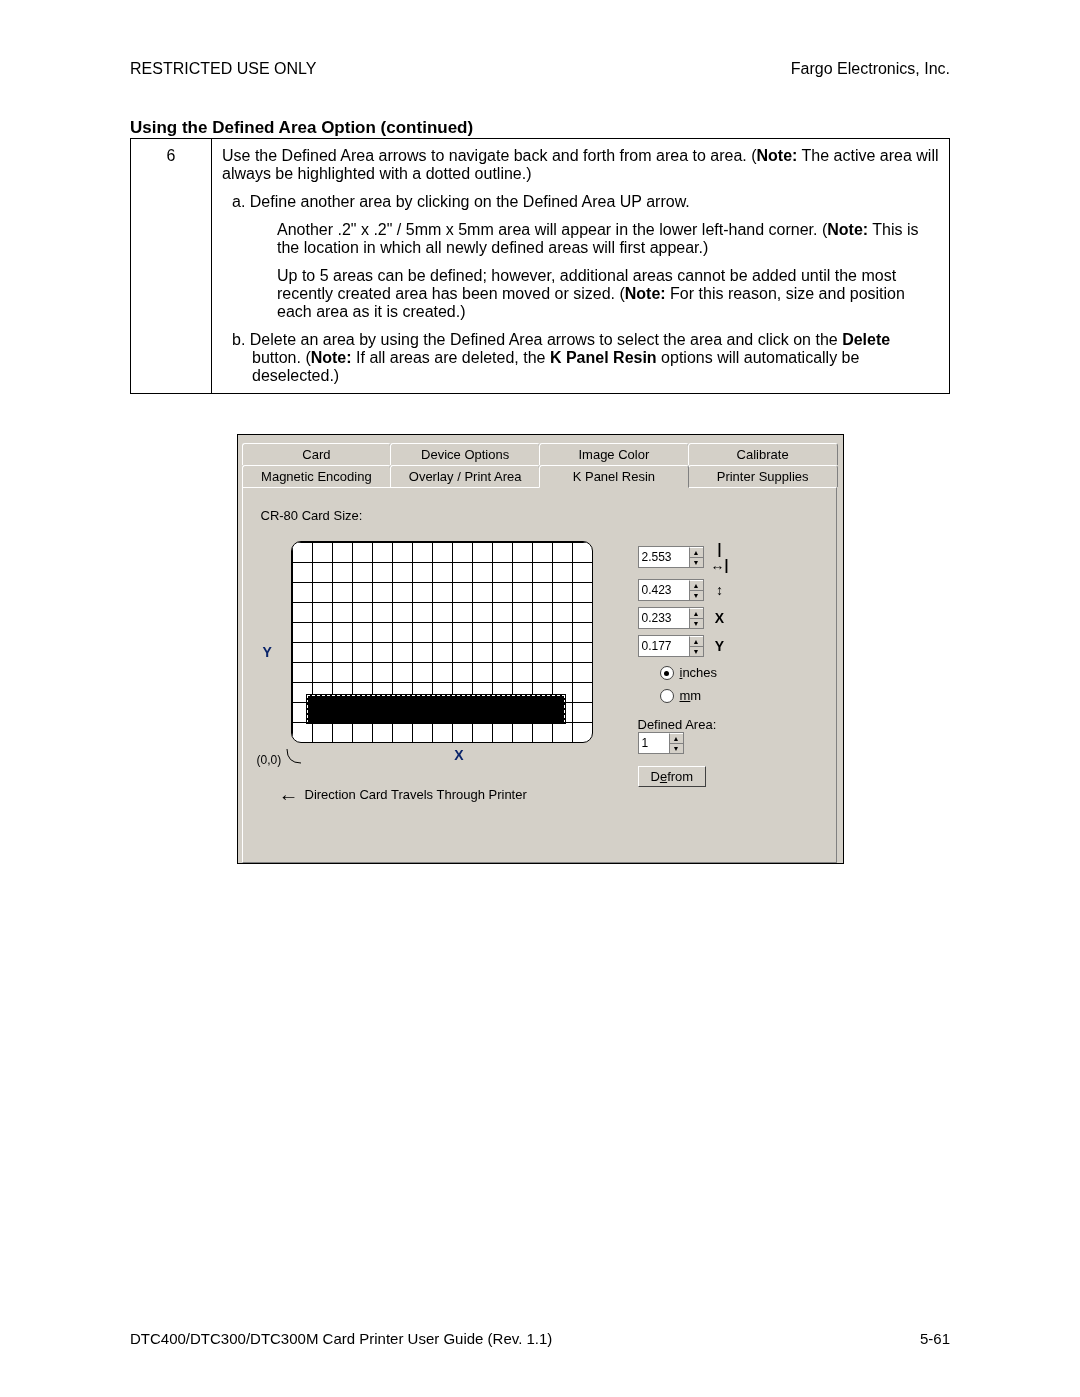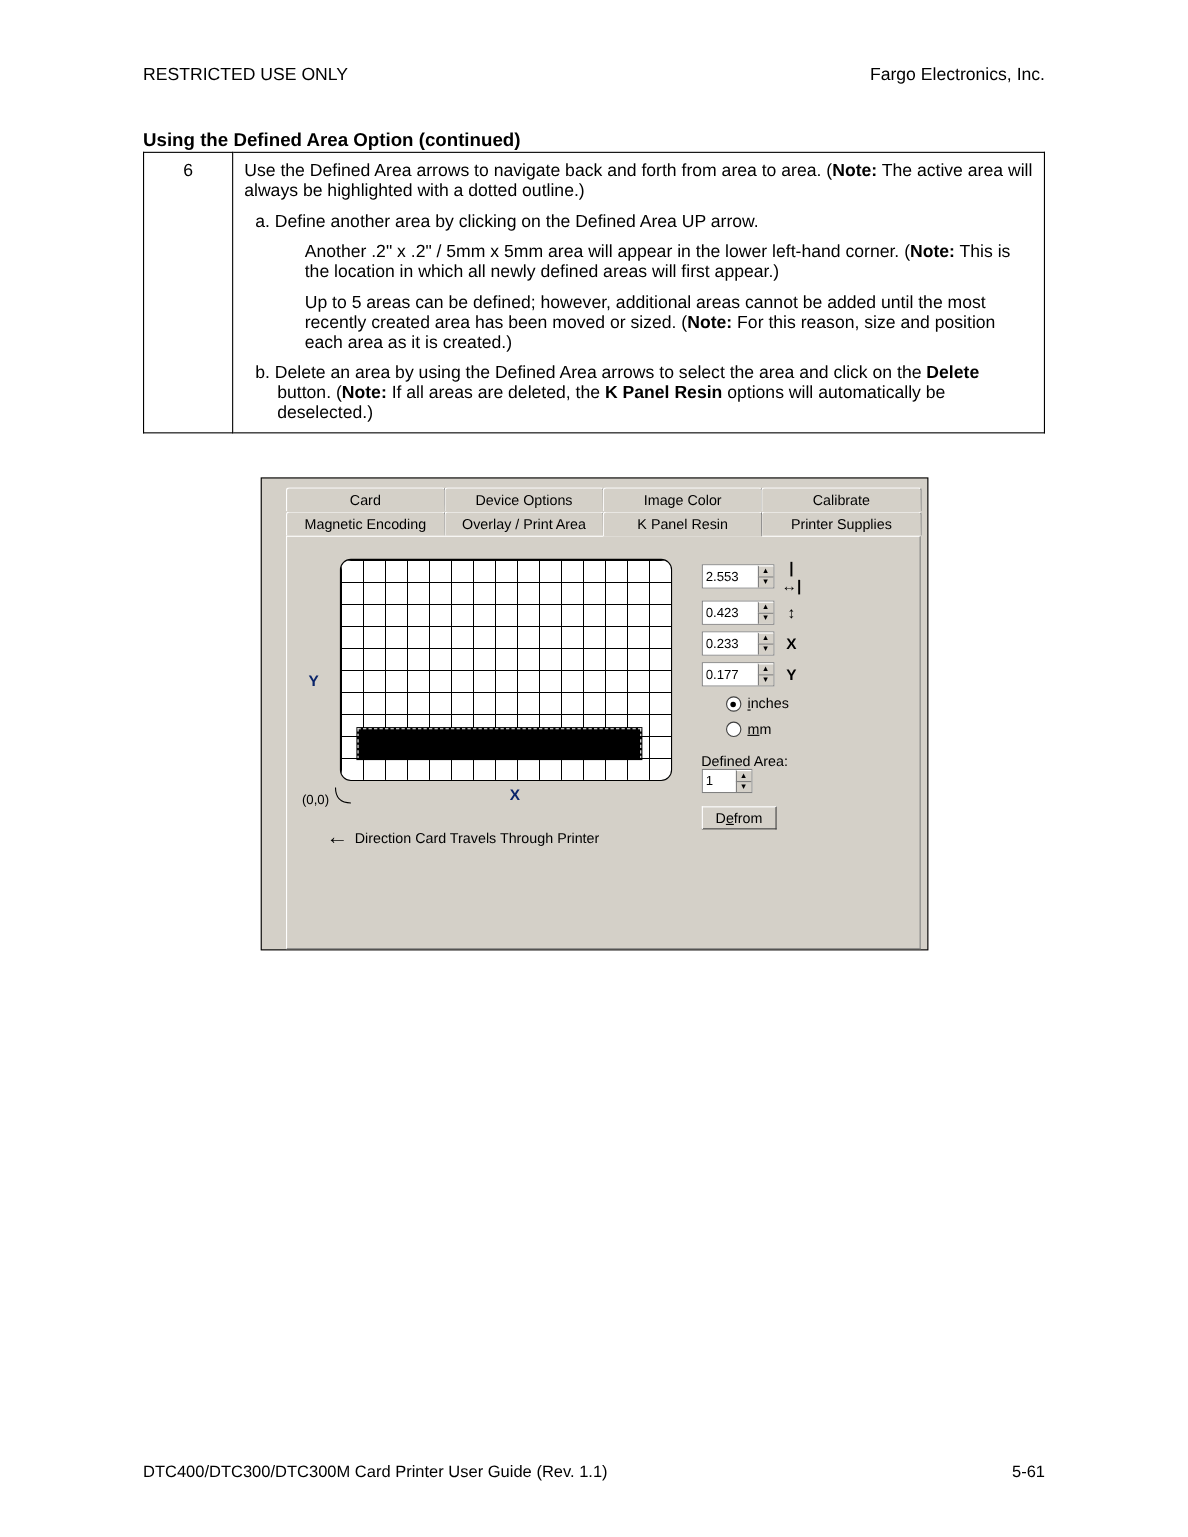--- a/index.html
+++ b/index.html
@@ -74,21 +74,21 @@
   .winbtn {
     width: 18px; height: 16px;
     background:#d4d0c8;
     border:1px solid #fff;
     border-right-color:#404040; border-bottom-color:#404040;
     margin-left:2px;
     display:inline-flex; align-items:center; justify-content:center;
     font-weight:bold; font-size:12px; color:#000;
     font-family: Arial;
   }
-  .tabs { padding: 8px 6px 0 22px; }
+  .tabs { padding: 8px 6px 0 4px; }
   .tabrow { display:flex; }
   .tab {
     border: 1px solid #808080;
     border-bottom: none;
     background:#d4d0c8;
     padding: 3px 0;
     border-top-left-radius:3px; border-top-right-radius:3px;
     margin-right:-1px;
     text-align:center;
     font-size:13px;
@@ -233,20 +233,21 @@
           <div class="tab">Calibrate</div>
         </div>
         <div class="tabrow">
           <div class="tab">Magnetic Encoding</div>
           <div class="tab">Overlay / Print Area</div>
           <div class="tab active">K Panel Resin</div>
           <div class="tab">Printer Supplies</div>
         </div>
 
         <div class="tabpanel">
+          <div class="cr-label">CR-80 Card Size:</div>
 
           <div class="panel-body">
             <div class="card-area">
               <div class="card-grid-wrap">
                 <span class="y-label">Y</span>
                 <span class="origin">(0,0)</span>
                 <svg class="origin-arc" viewBox="0 0 18 18">
                     <path d="M2 2 Q2 16 16 16" fill="none" stroke="#000" stroke-width="1"></path>
                   </svg>
                 <div class="card-grid grid-lines">

